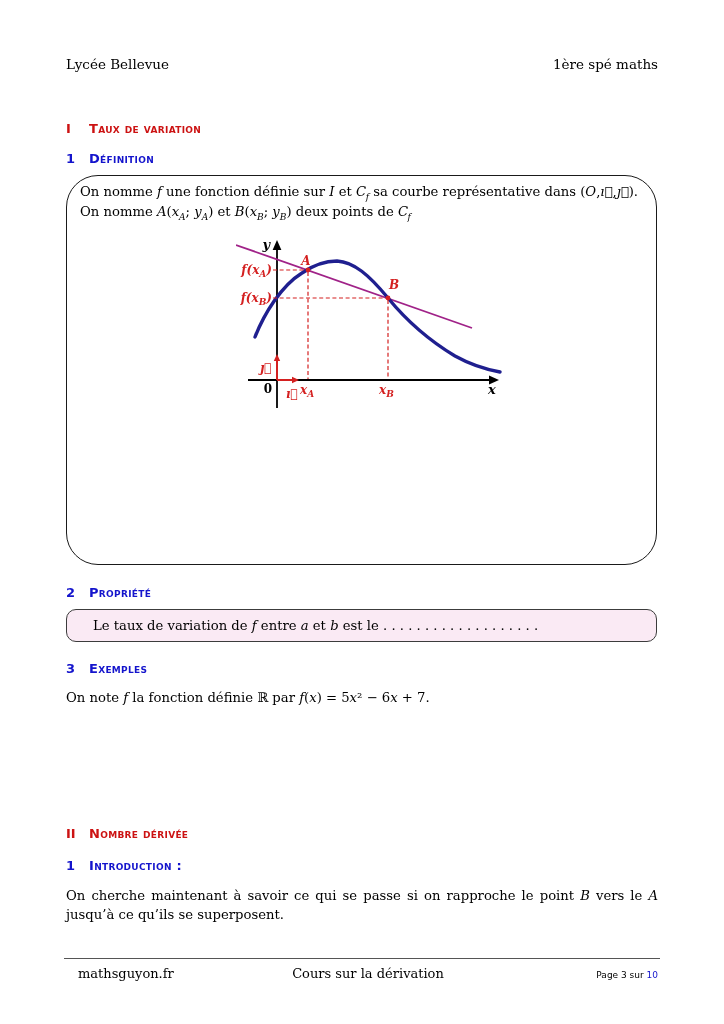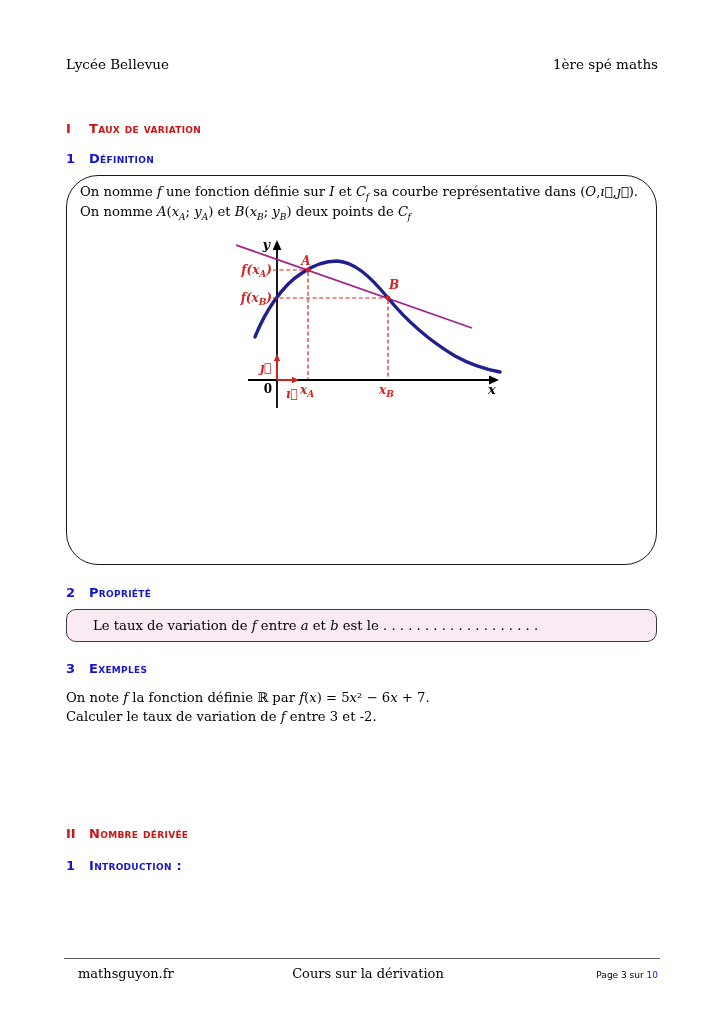--- a/index.html
+++ b/index.html
@@ -156,34 +156,34 @@
     <div class="rich">Le taux de variation de <i>f</i> entre <i>a</i> et <i>b</i> est le . . . . . . . . . . . . . . . . . . .</div>
   </div>
 
   <div class="sec blue" style="top:661px">
     <span class="num">3</span>
     <span class="lbl">Exemples</span>
   </div>
 
   <div class="para" style="top:688px">
     <div class="rich">On note <i>f</i> la fonction définie ℝ par <i>f</i>(<i>x</i>) = 5<i>x</i>² − 6<i>x</i> + 7.</div>
-    <div class="rich">Calculer le taux de variation de <i>f</i> entre 3 et -2.</div>
   </div>
 
   <div class="sec red" style="top:826px">
     <span class="num">II</span>
     <span class="lbl">Nombre dérivée</span>
   </div>
 
   <div class="sec blue" style="top:858px">
     <span class="num">1</span>
     <span class="lbl">Introduction :</span>
   </div>
 
   <div class="para just" style="top:886px">
+    <div class="rich">On cherche maintenant à savoir ce qui se passe si on rapproche le point <i>B</i> vers le <i>A</i> jusqu’à ce qu’ils se superposent.</div>
   </div>
 
   <div class="footer-rule"></div>
   <div class="footer">
     <span class="f-left">mathsguyon.fr</span>
     <span class="f-center">Cours sur la dérivation</span>
     <span class="f-right"><span>Page 3 sur </span><span class="pgnum">10</span></span>
   </div>
 
 </div>

